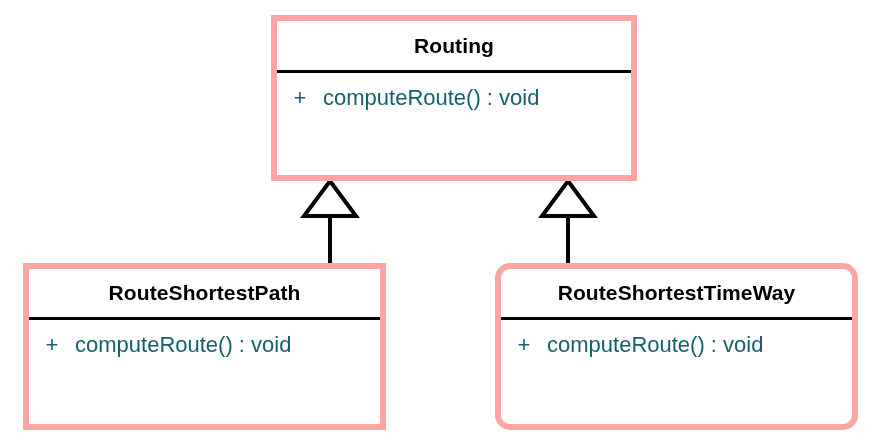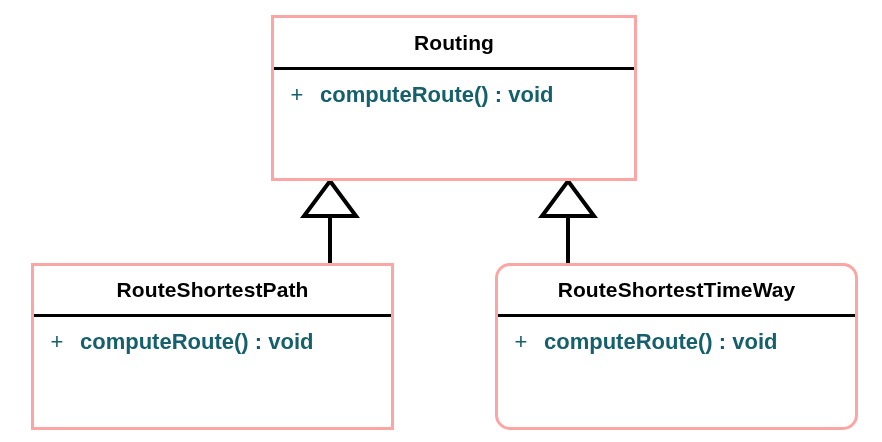--- a/index.html
+++ b/index.html
@@ -17,21 +17,21 @@
     height: 442px;
     background: #ffffff;
     overflow: hidden;
   }
 
   
   .uml-class {
     position: absolute;
     box-sizing: border-box;
     background: #ffffff;
-    border: 3px solid #fca5a5;
+    border: 6px solid #fca5a5;
     display: flex;
     flex-direction: column;
     align-items: center;
   }
   .uml-class-name {
     box-sizing: border-box;
     width: 100%;
     display: flex;
     align-items: center;
     justify-content: center;
@@ -53,32 +53,31 @@
     color: #16606b;
     white-space: nowrap;
   }
   .uml-member-vis {
     display: inline-block;
     text-align: center;
     flex: none;
   }
   .uml-member-sig {
     display: inline-block;
-    font-weight: bold;
   }
 
   
   #class-routing { left: 271px; top: 15px; width: 366px; height: 166px; }
   #class-routing .uml-class-name { height: 52px; font-size: 21px; }
   #class-routing .uml-member { font-size: 22px; line-height: 30px; }
   #class-routing .uml-member-vis { width: 46px; }
 
   
   .uml-class.child { top: 263px; width: 363px; height: 167px; }
-  #class-route-shortest-path { left: 23px; margin-left: 8px; }
+  #class-route-shortest-path { left: 23px; }
   #class-route-shortest-time-way { left: 495px; border-radius: 15px; }
   .uml-class.child .uml-class-name { height: 51px; font-size: 21px; }
   .uml-class.child .uml-member { font-size: 22px; line-height: 30px; }
   .uml-class.child .uml-member-vis { width: 46px; }
 
   
   .generalization {
     position: absolute;
     top: 0;
     left: 0;

